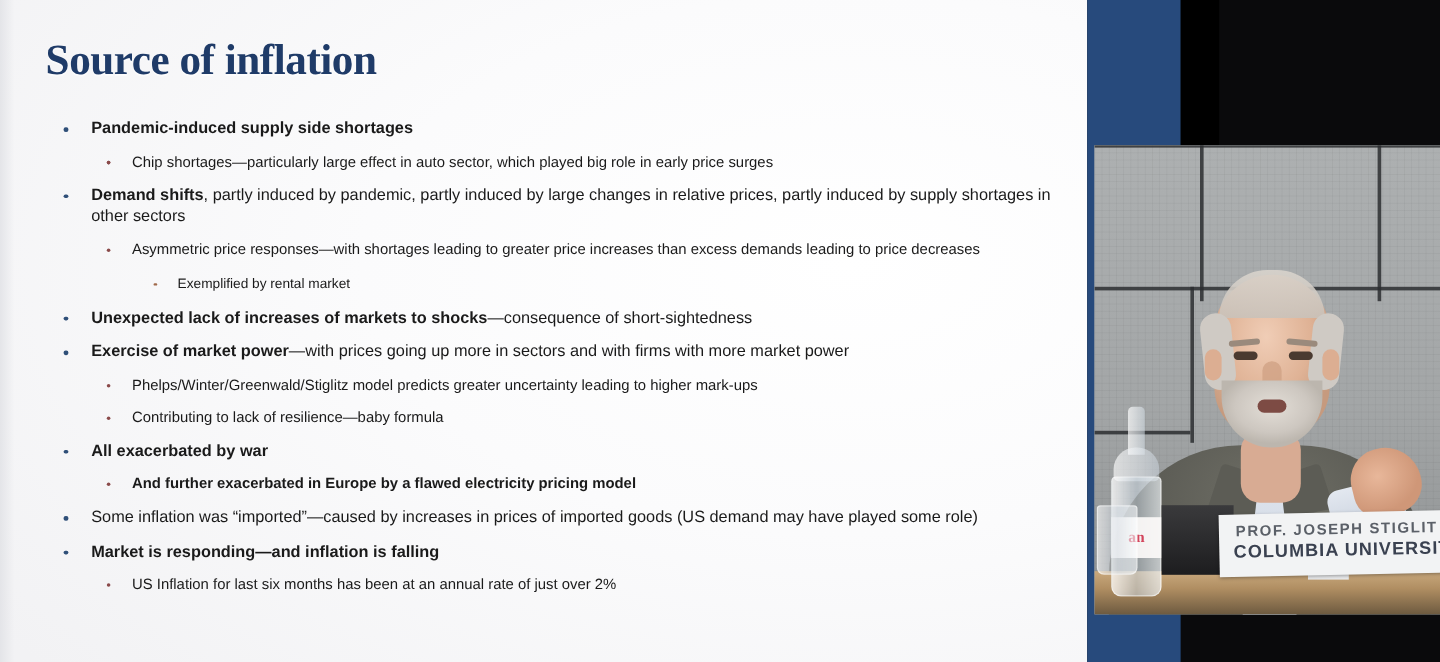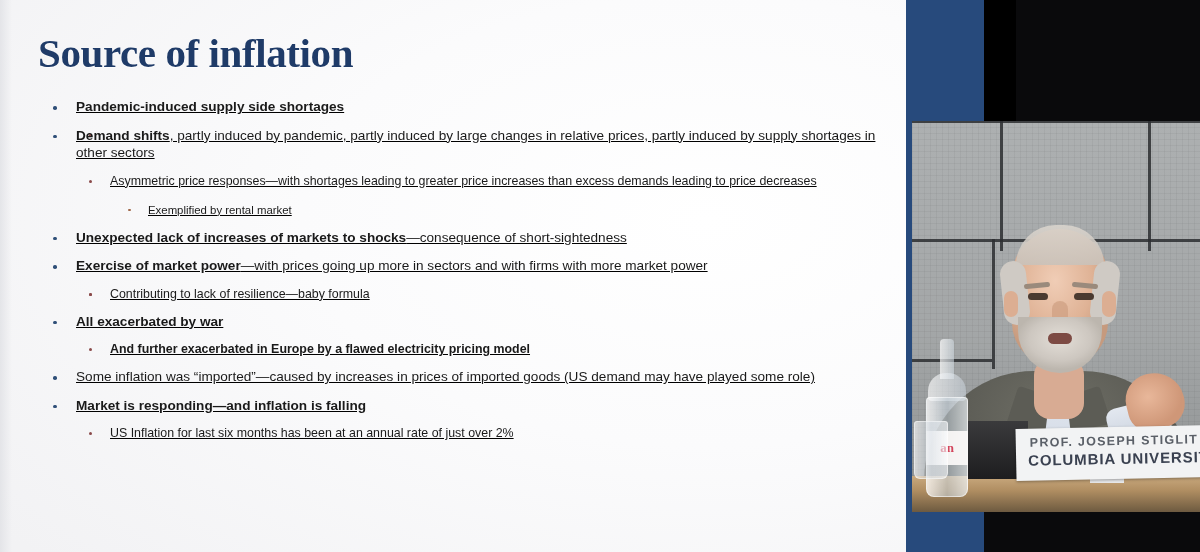--- a/index.html
+++ b/index.html
@@ -23,30 +23,30 @@
   #slide::after{
     content:""; position:absolute; left:0; top:0; width:12px; height:100%;
     background:linear-gradient(to right, rgba(225,226,230,.85), rgba(255,255,255,0));
     pointer-events:none;
   }
 
   #slide-title {
     position:absolute; left:38px; top:29px;
     font-family:"Liberation Serif", serif;
     font-weight:bold;
-    font-size:41px;
+    font-size:36px;
     letter-spacing:-0.4px;
     color:#1f3b68;
     text-shadow:0 1px 0 rgba(255,255,255,.6);
     white-space:nowrap;
   }
 
   #bullets { position:absolute; left:0; top:98px; width:906px; }
 
-  .bullet { position:relative; display:block;text-decoration:underline; }
+  .bullet { position:relative; display:block; }
   .bullet .dot {
     position:absolute; display:block; border-radius:50%;
   }
   .bullet .txt { display:block; color:#1a1a1a; }
 
   
   .lvl1 { padding-left:76px; padding-right:14px; margin-bottom:11px; }
   .lvl1 .dot { left:53px; top:8px; width:3.5px; height:3.5px; background:#2f4f78; }
   .lvl1 .txt { font-size:13.6px; line-height:17.5px; }
   .lvl1 .txt b { font-weight:bold; }
@@ -244,20 +244,21 @@
     <div id="bullets">
         <div class="bullet lvl1">
           <span class="dot"></span>
           <span class="txt"><b class="b">Pandemic-induced supply side shortages</b></span>
         </div>
         <div class="bullet lvl2">
           <span class="dot"></span>
         </div>
         <div class="bullet lvl2">
           <span class="dot"></span>
+          <span class="txt">Chip shortages—particularly large effect in auto sector, which played big role in early price surges</span>
         </div>
         <div class="bullet lvl1">
           <span class="dot"></span>
           <span class="txt"><b class="b">Demand shifts</b>, partly induced by pandemic, partly induced by large changes in relative prices, partly induced by supply shortages in other sectors</span>
         </div>
         <div class="bullet lvl2">
           <span class="dot"></span>
           <span class="txt">Asymmetric price responses—with shortages leading to greater price increases than excess demands leading to price decreases</span>
         </div>
         <div class="bullet lvl3">
@@ -267,20 +268,21 @@
         <div class="bullet lvl1">
           <span class="dot"></span>
           <span class="txt"><b class="b">Unexpected lack of increases of markets to shocks</b>—consequence of short-sightedness</span>
         </div>
         <div class="bullet lvl1">
           <span class="dot"></span>
           <span class="txt"><b class="b">Exercise of market power</b>—with prices going up more in sectors and with firms with more market power</span>
         </div>
         <div class="bullet lvl2">
           <span class="dot"></span>
+          <span class="txt">Phelps/Winter/Greenwald/Stiglitz model predicts greater uncertainty leading to higher mark-ups</span>
         </div>
         <div class="bullet lvl2">
           <span class="dot"></span>
           <span class="txt">Contributing to lack of resilience—baby formula</span>
         </div>
         <div class="bullet lvl1">
           <span class="dot"></span>
           <span class="txt"><b class="b">All exacerbated by war</b></span>
         </div>
         <div class="bullet lvl2">

